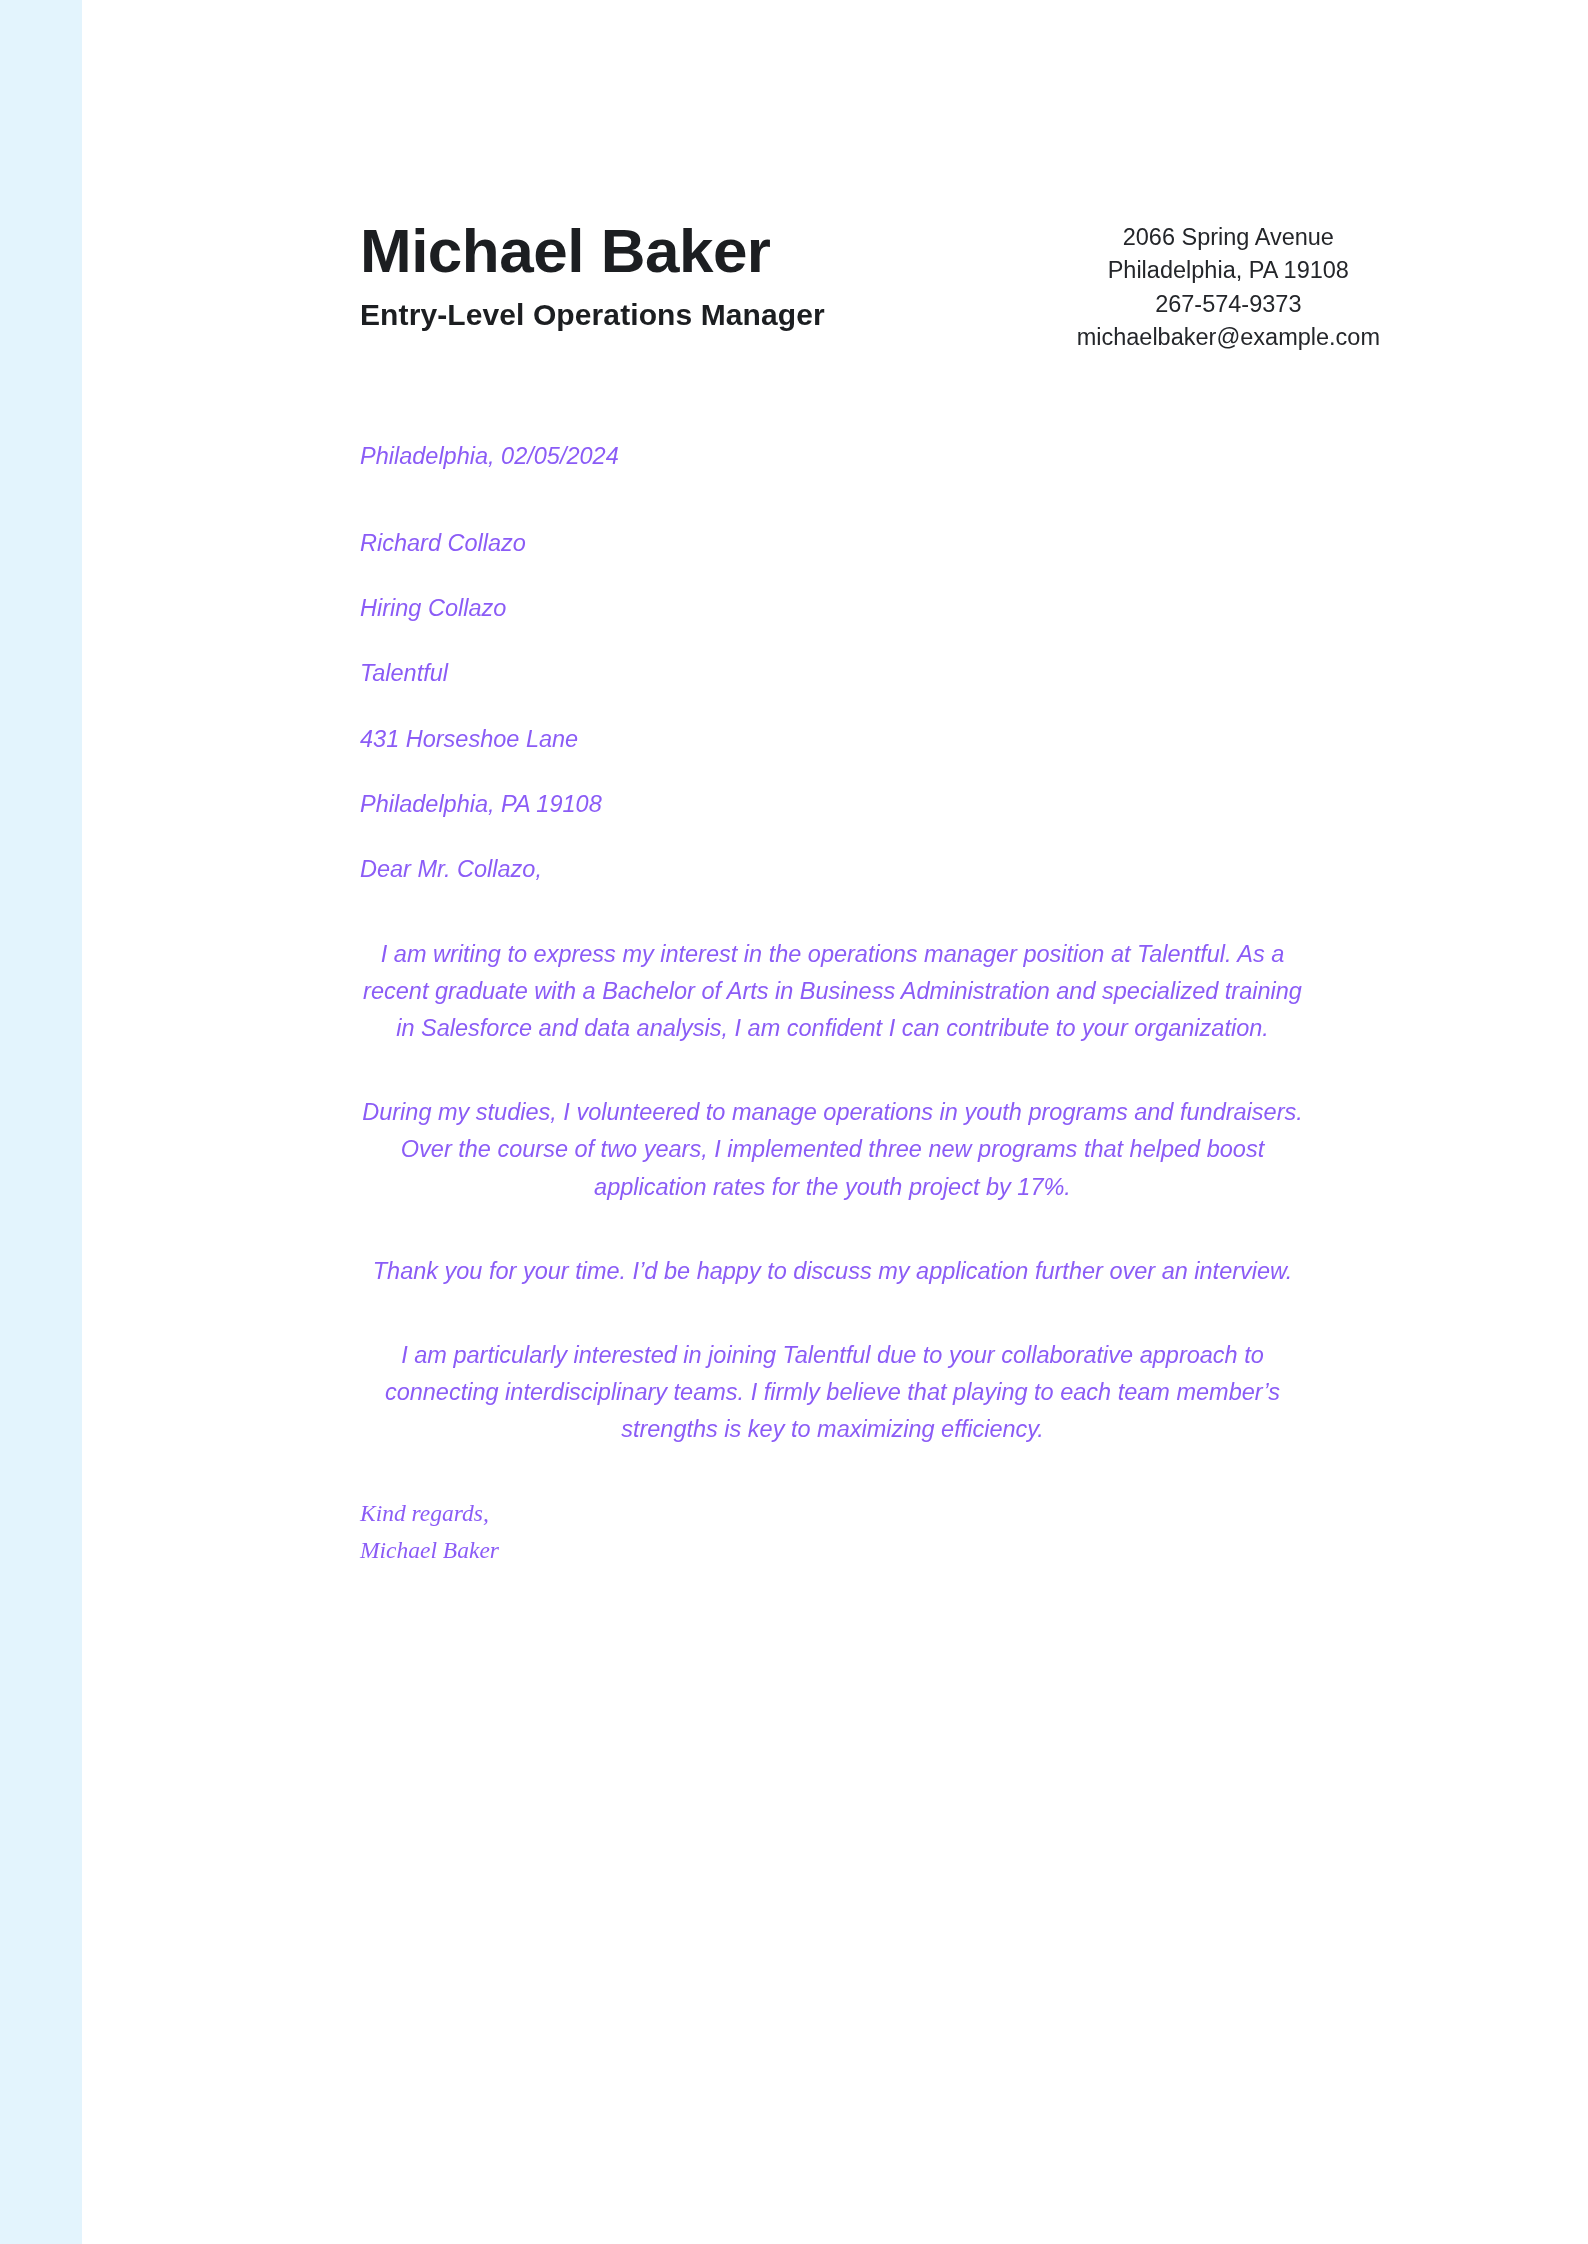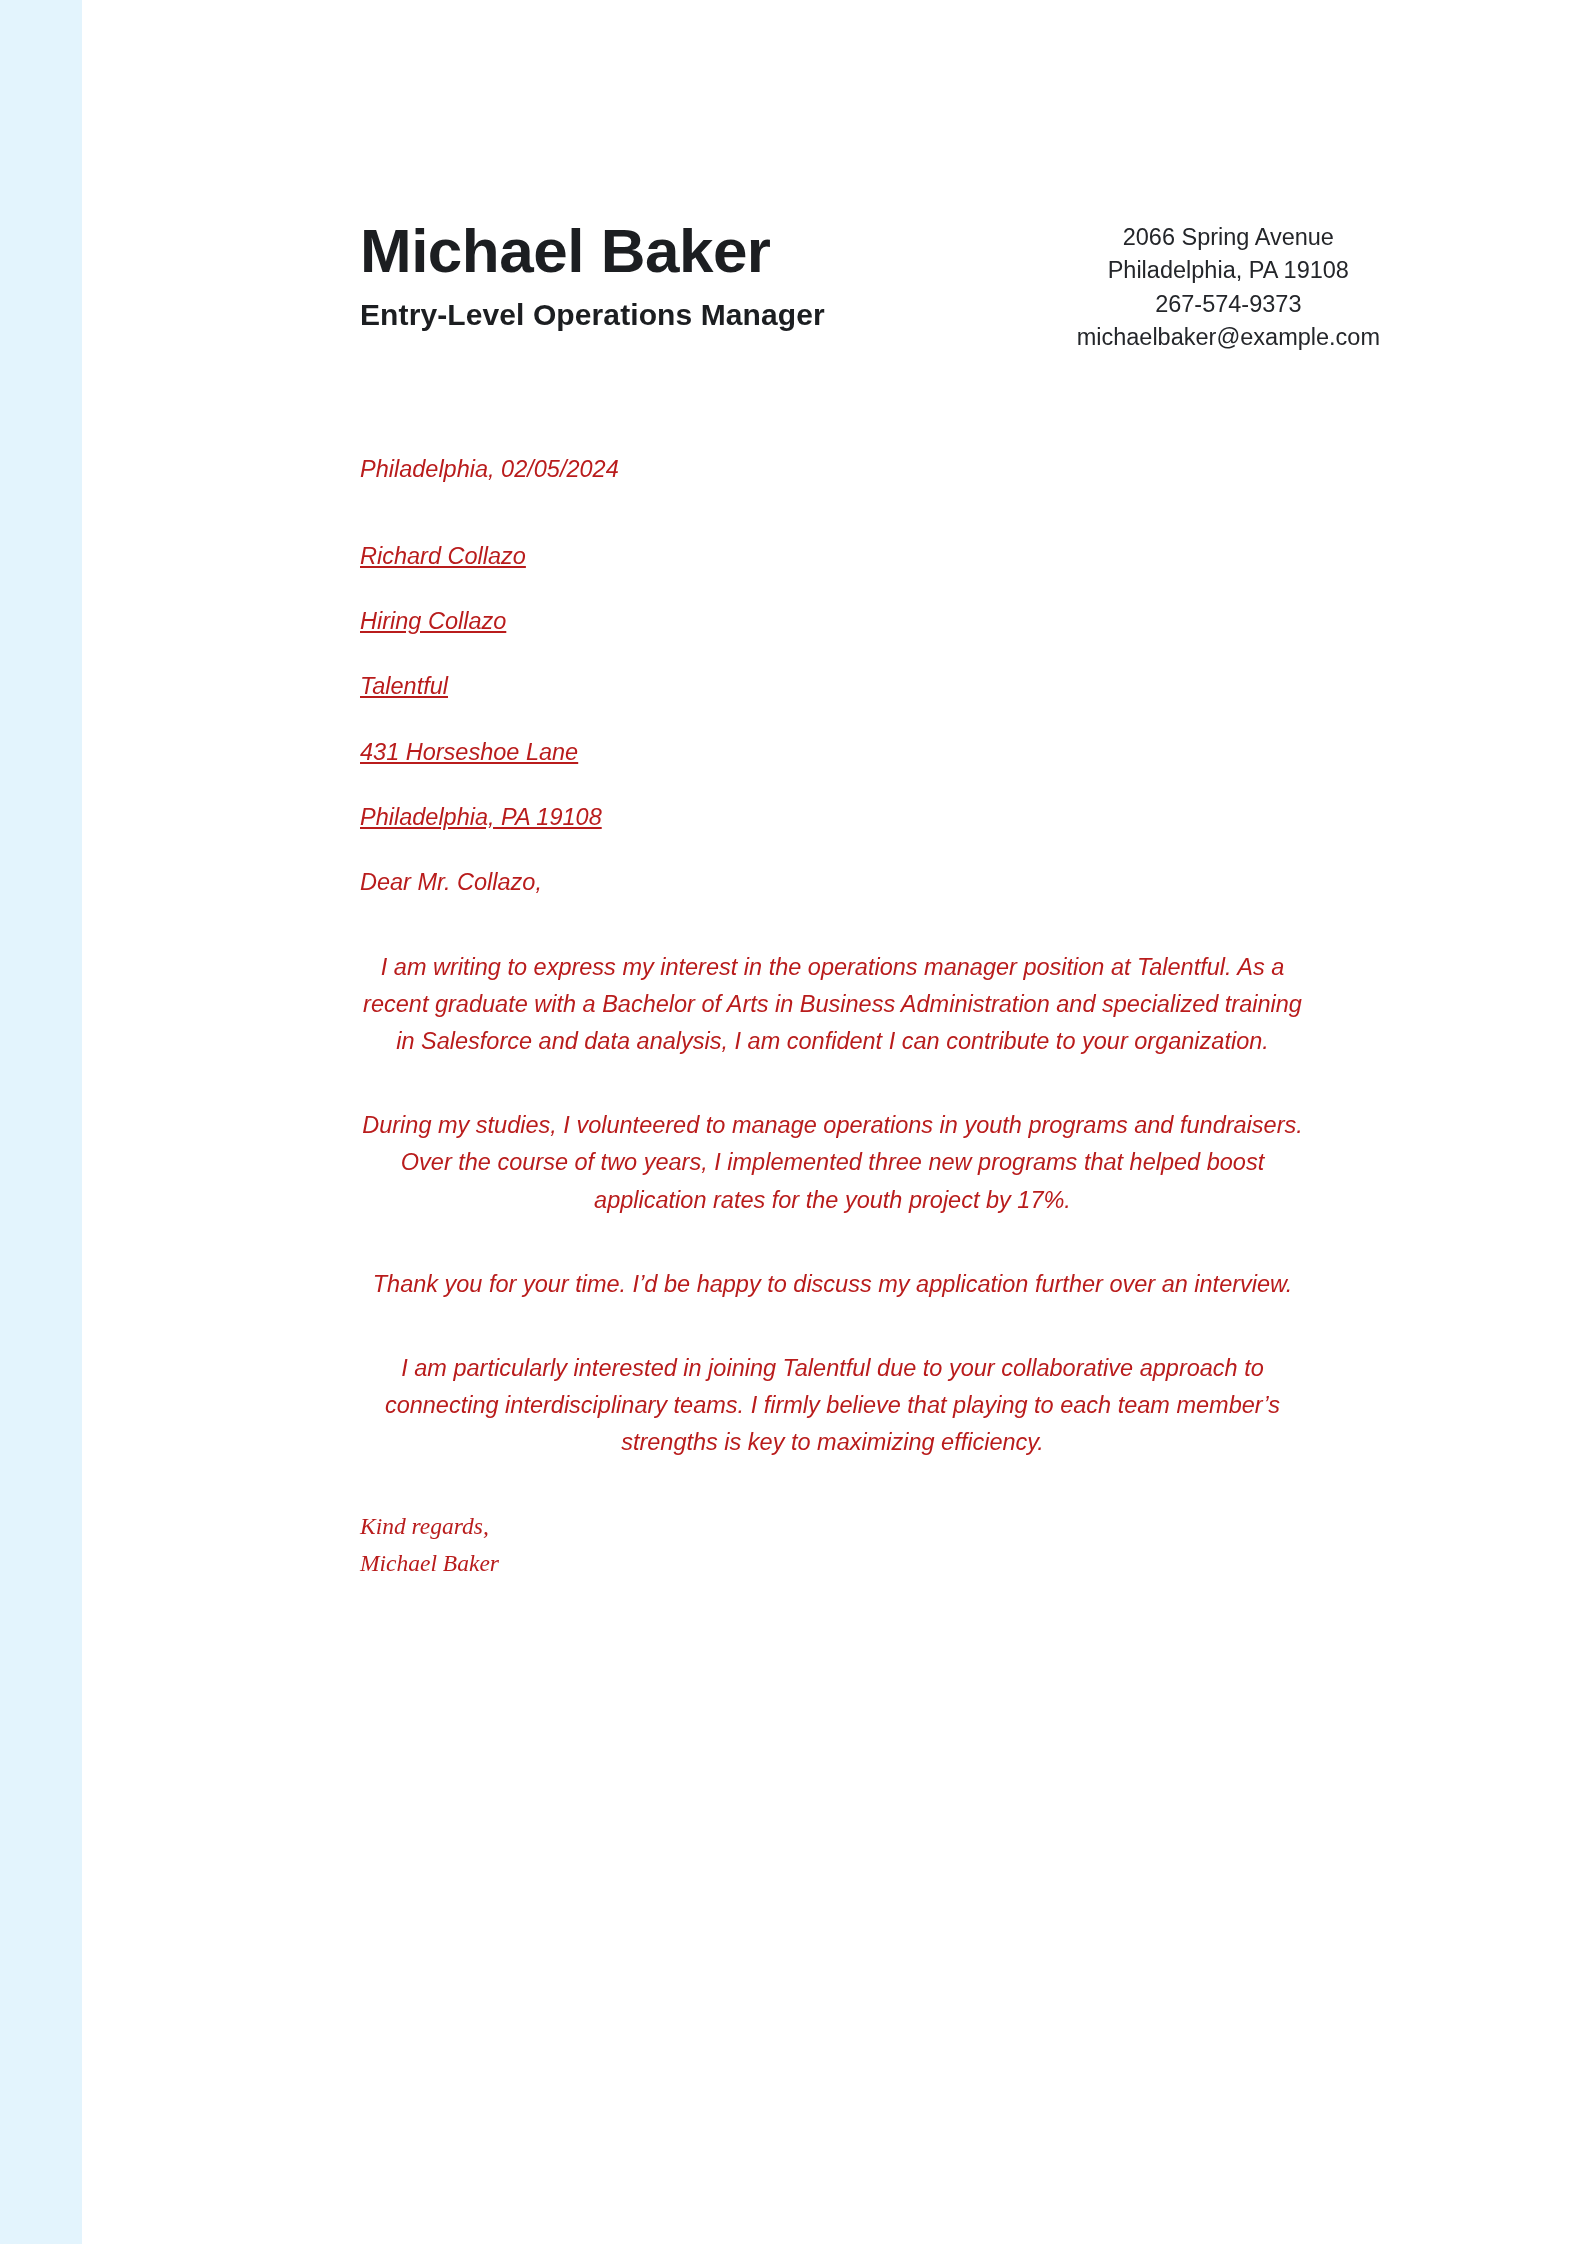--- a/index.html
+++ b/index.html
@@ -81,41 +81,40 @@
     font-weight: 400;
     color: #24262a;
     line-height: 1.42;
     white-space: nowrap;
   }
 
   
   .letter {
     position: absolute;
     left: 278px;  
-    top: 451px;
+    top: 438px;
     width: 945px;
-    color: #b91c1c;
+    color: #8b5cf6;
     font-style: italic;
     font-size: 23.5px;
     line-height: 1.58;
   }
 
   .date-line {
     margin-bottom: 50px;
     white-space: nowrap;
   }
 
   .recipient-line {
     margin-bottom: 28px;
     white-space: nowrap;
   }
 
   .recipient-block {
     margin-bottom: 26px;
-    text-decoration: underline;
   }
 
   .salutation {
     margin-bottom: 48px;
     white-space: nowrap;
   }
 
   .body-paragraph {
     margin-bottom: 47px;
     text-align: center;

